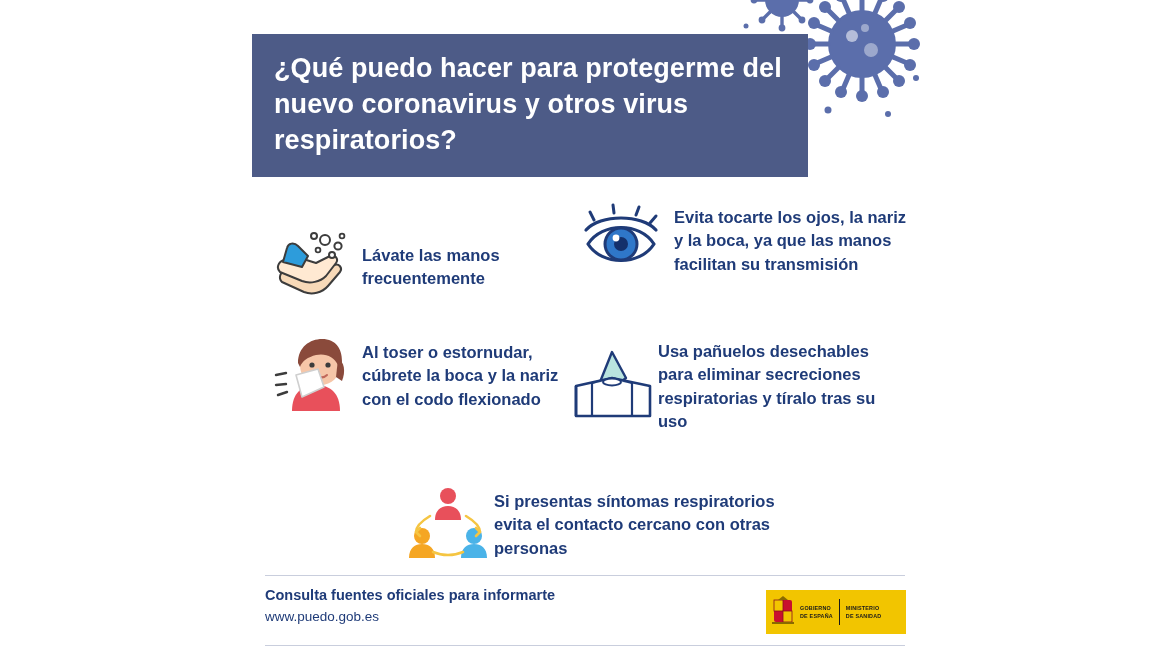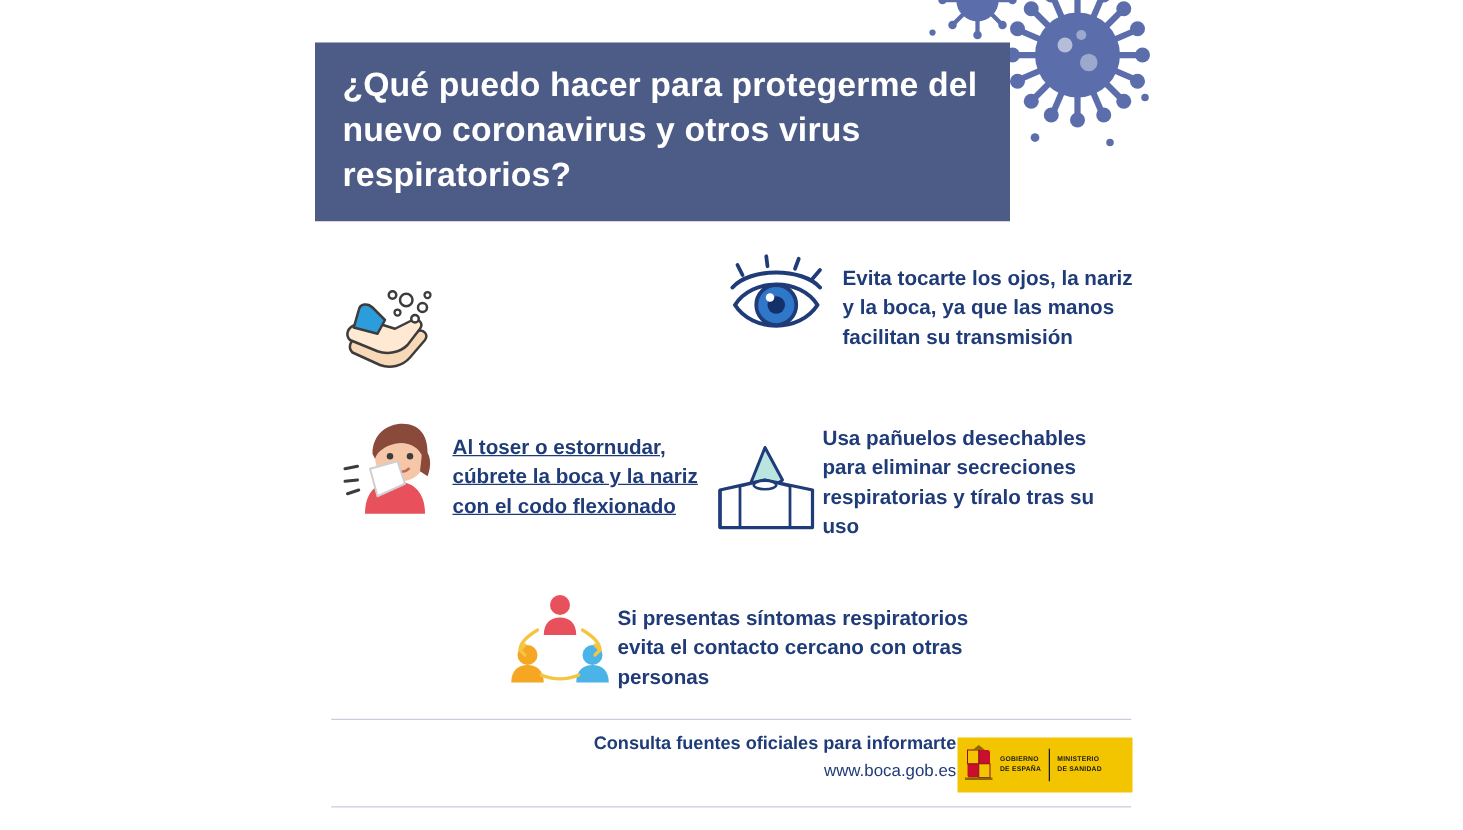--- a/index.html
+++ b/index.html
@@ -53,65 +53,65 @@
   
   .tips {
     position: absolute;
     left: 252px;
     top: 196px;
     width: 680px;
   }
   .tip {
     position: absolute;
     display: flex;
-    align-items: flex-end;
+    align-items: center;
   }
   .tip .icon {
     flex: 0 0 auto;
     width: 92px;
     height: 86px;
     position: relative;
   }
   .tip .text {
     color: #1f3b78;
     font-size: 16.5px;
     font-weight: bold;
     line-height: 1.42;
     padding-top: 4px;
   }
 
   #tip-wash   { left: 18px;  top: 26px;  width: 290px; }
   #tip-eyes   { left: 330px; top: 0px;   width: 340px; }
   #tip-cough  { left: 18px;  top: 135px; width: 300px; }
   #tip-tissue { left: 314px; top: 140px; width: 350px; }
-  #tip-contact{ left: 150px; top: 272px; width: 460px; }
+  #tip-contact{ left: 150px; top: 284px; width: 460px; }
 
   #tip-wash .text   { width: 180px; }
   #tip-eyes .text   { width: 238px; }
-  #tip-cough .text  { width: 210px; text-decoration: underline; }
+  #tip-cough .text  { width: 210px; }
   #tip-tissue .text { width: 235px; }
   #tip-contact .text{ width: 300px; }
 
   
   .footer-rule {
     position: absolute;
     left: 265px;
     width: 640px;
     height: 1px;
     background: #c9cedd;
   }
   #rule-top { top: 575px; }
   #rule-bottom { top: 645px; }
 
   .footer-text {
     position: absolute;
     left: 265px;
     top: 585px;
     width: 500px;
-    text-align: right;
+    text-align: left;
     color: #1f3b78;
   }
   .footer-text .line1 {
     font-size: 14.5px;
     font-weight: bold;
     line-height: 1.5;
   }
   .footer-text .line2,
   .footer-text .line3 {
     font-size: 13.5px;
@@ -250,20 +250,21 @@
             <path d="M28 24 C24 20 18 21 17 26 L13 40 L32 45 L38 34 Z" fill="#2d9cdb" stroke="#3c3c3c" stroke-width="2" stroke-linejoin="round"></path>
             <circle cx="55" cy="18" r="5" fill="#ffffff" stroke="#3c3c3c" stroke-width="2"></circle>
             <circle cx="68" cy="24" r="3.6" fill="#ffffff" stroke="#3c3c3c" stroke-width="2"></circle>
             <circle cx="62" cy="33" r="3" fill="#ffffff" stroke="#3c3c3c" stroke-width="2"></circle>
             <circle cx="44" cy="14" r="3" fill="#ffffff" stroke="#3c3c3c" stroke-width="2"></circle>
             <circle cx="72" cy="14" r="2.4" fill="#ffffff" stroke="#3c3c3c" stroke-width="1.8"></circle>
             <circle cx="48" cy="28" r="2.4" fill="#ffffff" stroke="#3c3c3c" stroke-width="1.8"></circle>
           </g>
         </svg>
       </div>
+      <div class="text">Lávate las manos frecuentemente</div>
     </div>
 
     <div class="tip" id="tip-eyes">
       <div class="icon">
         <svg viewBox="0 0 92 86" width="92" height="86" aria-hidden="true">
           <g transform="translate(2,8)">
             <path d="M4 40 C18 18 56 18 70 40 C56 62 18 62 4 40 Z" fill="#ffffff" stroke="#1f3b78" stroke-width="3.2" stroke-linejoin="round"></path>
             <circle cx="37" cy="40" r="16" fill="#2f77c9" stroke="#1f3b78" stroke-width="3"></circle>
             <circle cx="37" cy="40" r="7" fill="#14306b"></circle>
             <circle cx="32" cy="34" r="3.4" fill="#ffffff"></circle>
@@ -336,21 +337,21 @@
       </div>
       <div class="text">Si presentas síntomas respiratorios evita el contacto cercano con otras personas</div>
     </div>
 
   </div>
 
   <div class="footer-rule" id="rule-top"></div>
 
   <div class="footer-text">
     <div class="line1">Consulta fuentes oficiales para informarte</div>
-    <div class="line2">www.boca.gob.es</div>
+    <div class="line2">www.puedo.gob.es</div>
   </div>
 
   <div class="gov-logo">
     <svg class="crest" viewBox="0 0 26 36" aria-hidden="true">
       <rect x="4" y="6" width="18" height="22" rx="2" fill="#c8102e"></rect>
       <rect x="4" y="6" width="9" height="11" fill="#f2c500" stroke="#8a1020" stroke-width="0.8"></rect>
       <rect x="13" y="17" width="9" height="11" fill="#f2c500" stroke="#8a1020" stroke-width="0.8"></rect>
       <path d="M13 2 L18 6 L8 6 Z" fill="#8a6a00"></path>
       <rect x="2" y="28" width="22" height="2" fill="#8a6a00"></rect>
     </svg>

